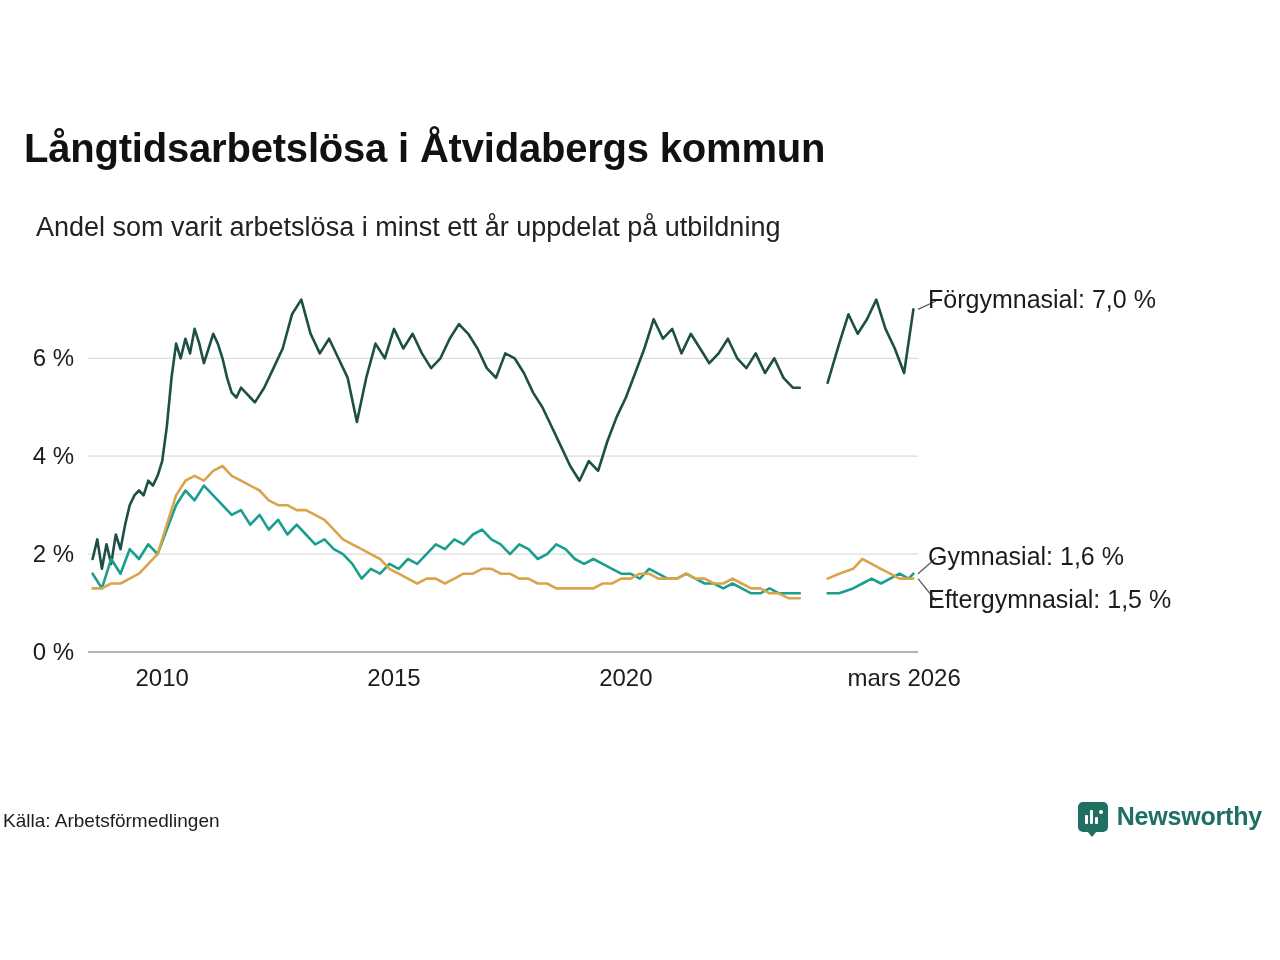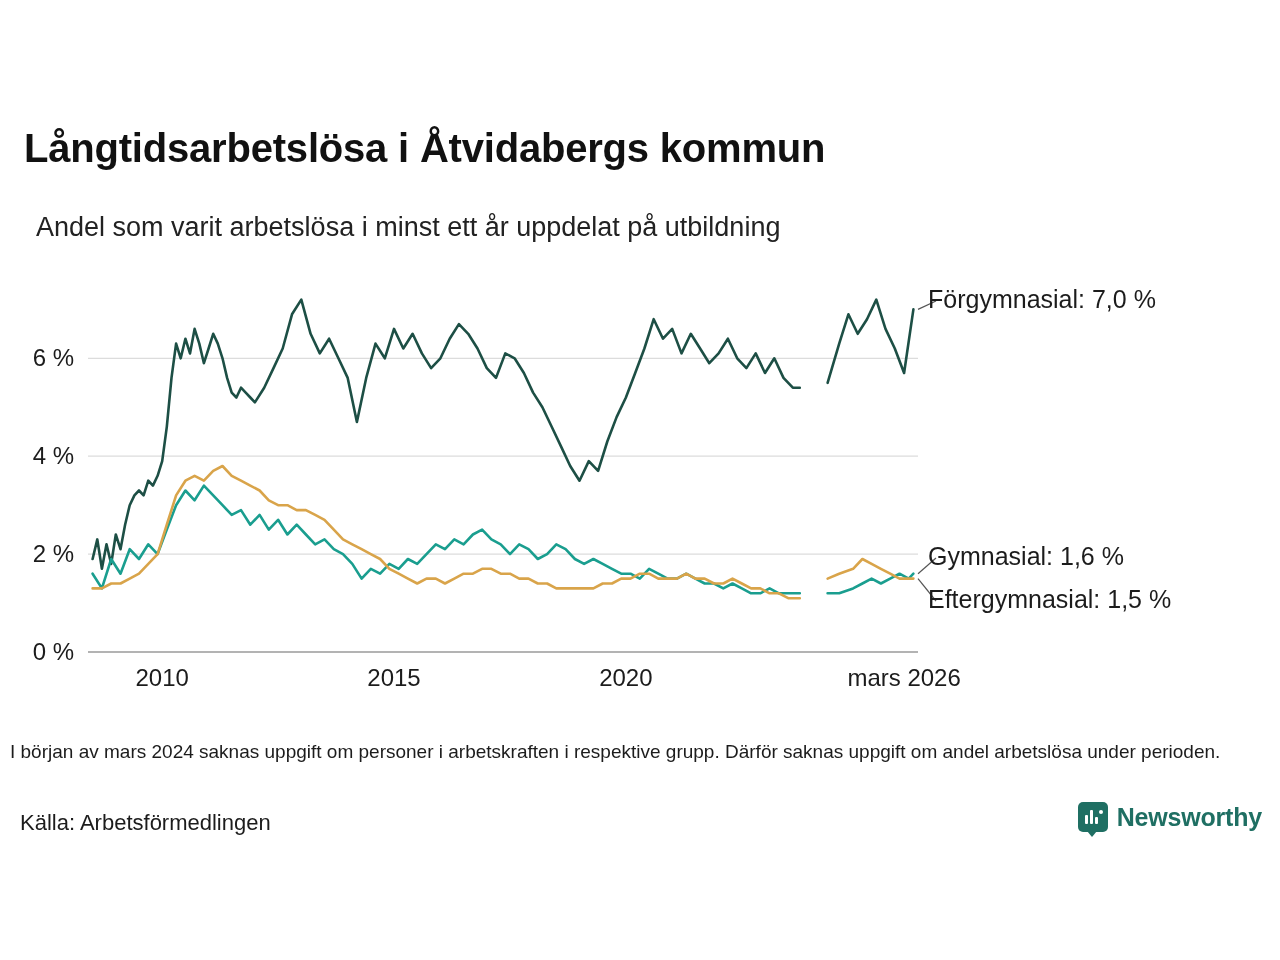--- a/index.html
+++ b/index.html
@@ -70,31 +70,31 @@
     position: absolute;
     left: 10px;
     top: 740px;
     width: 1250px;
     font-size: 19px;
     line-height: 1.22;
     color: #1c1c1c;
   }
   .source {
     position: absolute;
-    left: 20px;
+    left: 3px;
     top: 810px;
-    font-size: 22px;
+    font-size: 19px;
     color: #1c1c1c;
   }
   .brand {
     position: absolute;
     right: 18px;
     top: 802px;
     display: flex;
-    align-items: center;
+    align-items: flex-start;
     gap: 9px;
   }
   .brand-mark {
     width: 30px;
     height: 30px;
     border-radius: 5px;
     background: #1f6f63;
     position: relative;
     display: inline-block;
   }
@@ -175,21 +175,20 @@
           <path d="M918,39.36842105263156 L936,31" stroke="#555" stroke-width="1.2" fill="none"></path>
           <path d="M918,303.6842105263158 L936,288" stroke="#555" stroke-width="1.2" fill="none"></path>
           <path d="M918,308.57894736842104 L936,331" stroke="#555" stroke-width="1.2" fill="none"></path>
         </g>
       <text class="series-label" id="lbl-for" x="928" y="38">Förgymnasial: 7,0 %</text>
       <text class="series-label" id="lbl-gym" x="928" y="295">Gymnasial: 1,6 %</text>
       <text class="series-label" id="lbl-eft" x="928" y="338">Eftergymnasial: 1,5 %</text>
     </svg>
   </div>
 
-  <div class="footnote">I början av mars 2024 saknas uppgift om personer i arbetskraften i respektive grupp. Därför saknas uppgift om andel arbetslösa under perioden.</div>
   <div class="source">Källa: Arbetsförmedlingen</div>
 
   <div class="brand">
     <span class="brand-mark">
       <span class="bar b1"></span>
         <span class="bar b2"></span>
         <span class="bar b3"></span>
         <span class="dot"></span>
     </span>
     <span class="brand-name">Newsworthy</span>

